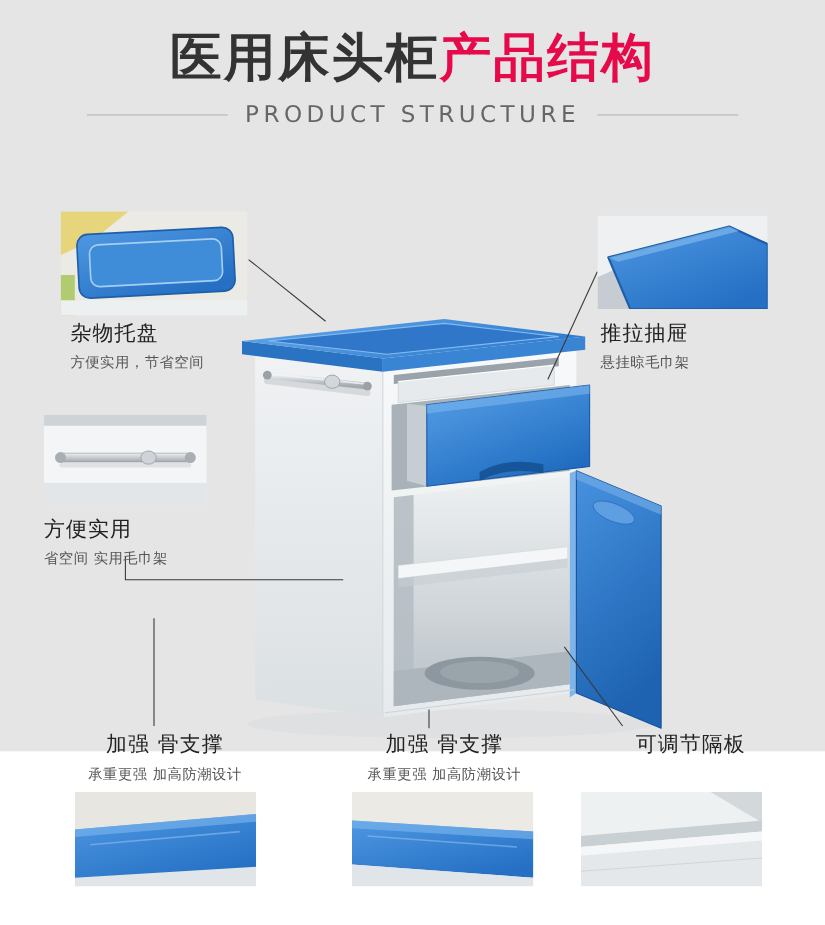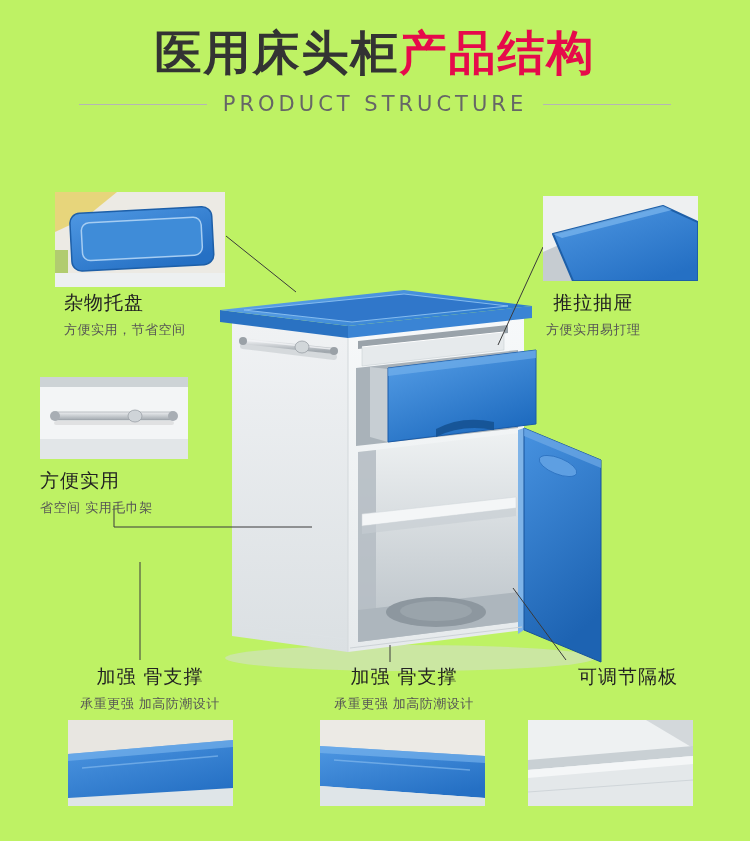--- a/index.html
+++ b/index.html
@@ -1,35 +1,35 @@
 <!DOCTYPE html>
 <html style="--accent-red: #e60a4b; --title-black: #333333; --subtitle-gray: #666666; --product-blue: #2e7dd0;"><head>
 <meta charset="utf-8">
 <style>
   * { margin:0; padding:0; box-sizing:border-box; }
   html,body { width:750px; height:841px; background:#fff; }
   body { font-family:"DejaVu Sans","Liberation Sans",sans-serif; position:relative; overflow:hidden; }
-  .page { position:relative; width:750px; height:841px; background:#bef264; }
+  .page { position:relative; width:750px; height:683px; background:#e5e5e5; }
 
   .overlay { position:absolute; left:0; top:0; z-index:1; }
 
   .header { position:absolute; top:26px; left:0; width:100%; text-align:center; z-index:2; }
   .title { font-size:47px; font-weight:700; letter-spacing:2px; line-height:1.15; }
   .t-black { color:var(--title-black,#333333); }
   .t-red   { color:var(--accent-red,#e60a4b); }
   .subtitle-row { margin-top:12px; display:flex; align-items:center; justify-content:center; gap:16px; }
   .hline { width:128px; height:1px; background:#b5b5b5; }
   .subtitle { font-size:21px; color:var(--subtitle-gray,#666666); letter-spacing:4px; }
 
   .callout { position:absolute; z-index:2; }
   .callout h3 { font-size:19px; font-weight:400; color:#222; letter-spacing:1px; }
   .callout p  { font-size:13px; color:#555; margin-top:5px; letter-spacing:.5px; }
 
   .co-tray    { left:64px;  top:290px; }
-  .co-drawer  { left:546px; top:290px;text-align:center; }
+  .co-drawer  { left:546px; top:290px; }
   .co-towel   { left:40px;  top:468px; }
   .co-sup-left{ left:58px;  top:664px; width:184px; text-align:center; }
   .co-sup-mid { left:312px; top:664px; width:184px; text-align:center; }
   .co-shelf   { left:536px; top:664px; width:184px; text-align:center; }
 
   .thumb { position:absolute; z-index:2; overflow:hidden; }
   .thumb svg { display:block; }
   .th-tray    { left:55px;  top:192px; width:170px; height:95px; }
   .th-drawer  { left:543px; top:196px; width:155px; height:85px; }
   .th-towel   { left:40px;  top:377px; width:148px; height:82px; }
@@ -152,21 +152,21 @@
       <span class="hline"></span>
     </div>
   </header>
 
   <div class="callout co-tray">
     <h3>杂物托盘</h3>
     <p>方便实用，节省空间</p>
   </div>
   <div class="callout co-drawer">
     <h3>推拉抽屉</h3>
-    <p>方便实用易打理</p>
+    <p>悬挂晾毛巾架</p>
   </div>
   <div class="callout co-towel">
     <h3>方便实用</h3>
     <p>省空间 实用毛巾架</p>
   </div>
   <div class="callout co-sup-left">
     <h3>加强 骨支撑</h3>
     <p>承重更强 加高防潮设计</p>
   </div>
   <div class="callout co-sup-mid">

